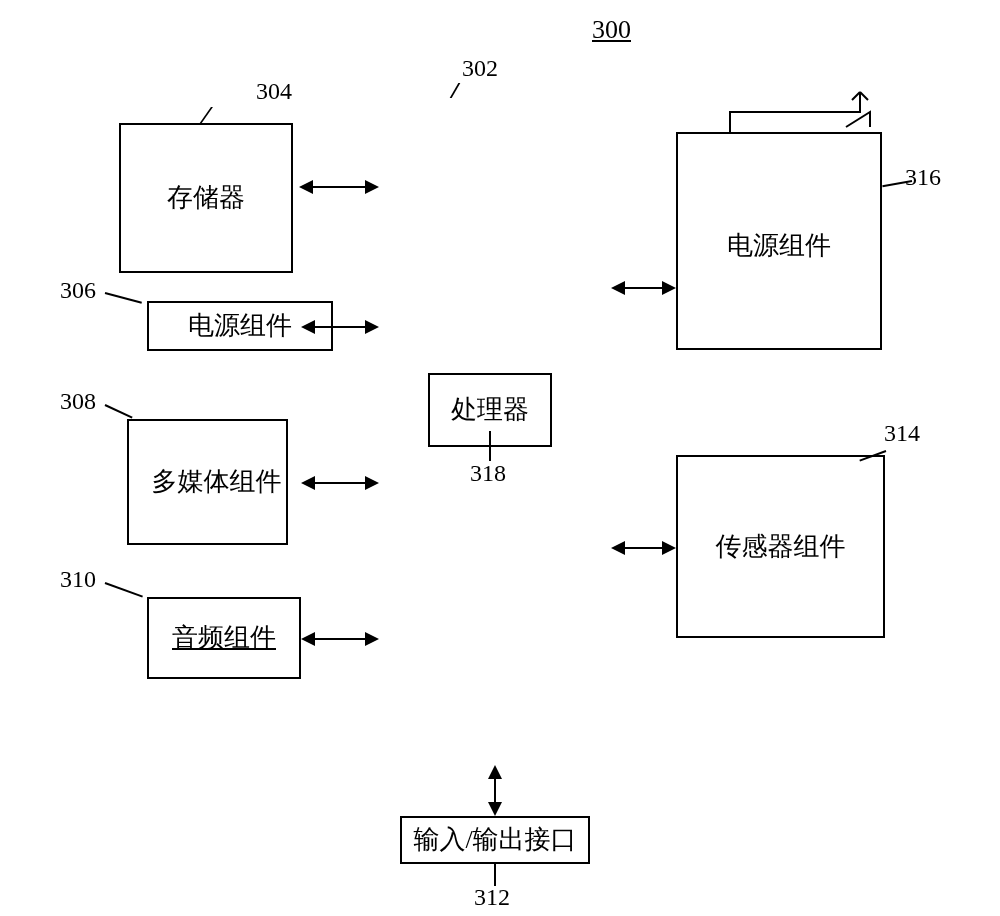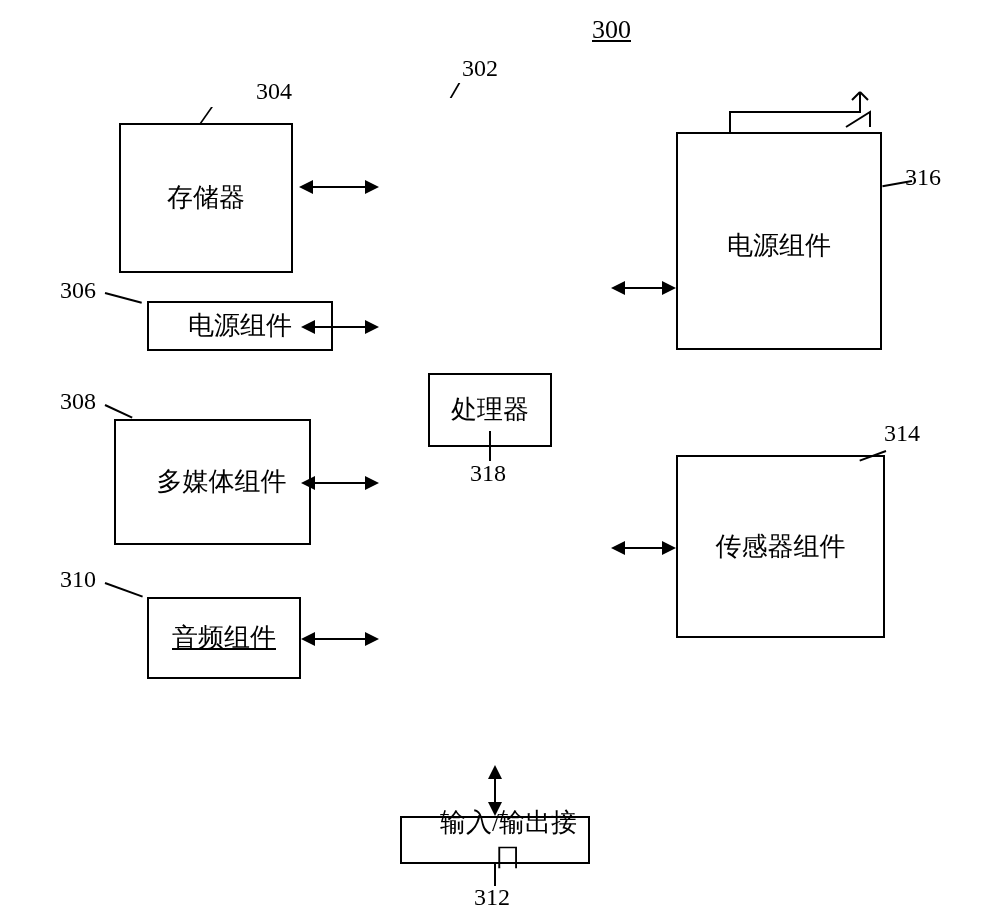--- a/index.html
+++ b/index.html
@@ -97,33 +97,33 @@
   </div>
   <div class="label" style="left:220px; top:78px;margin-left:36px;">304</div>
   <div class="leader" style="left:205px; top:107px; width:2px; height:17px; transform:skewX(-35deg);"></div>
 
   <div class="box" style="left:147px; top:301px; width:186px; height:50px;">
     <span>电源组件</span>
   </div>
   <div class="label" style="left:60px; top:277px;">306</div>
   <div class="hbar" style="left:105px; top:292px; width:38px; transform:rotate(15deg); transform-origin:left center;"></div>
 
-  <div class="box" style="left:114px; top:419px; width:197px; height:126px;padding-left:18px;">
+  <div class="box" style="left:127px; top:419px; width:161px; height:126px;padding-left:18px;">
     <span>多媒体组件</span>
   </div>
   <div class="label" style="left:60px; top:388px;">308</div>
   <div class="hbar" style="left:105px; top:404px; width:30px; transform:rotate(25deg); transform-origin:left center;"></div>
 
   <div class="box" style="left:147px; top:597px; width:154px; height:82px;text-decoration:underline;">
     <span>音频组件</span>
   </div>
   <div class="label" style="left:60px; top:566px;">310</div>
   <div class="hbar" style="left:105px; top:582px; width:40px; transform:rotate(20deg); transform-origin:left center;"></div>
 
-  <div class="box" style="left:400px; top:816px; width:190px; height:48px;padding-left:27px;">
+  <div class="box" style="left:400px; top:816px; width:190px; height:48px;">
     <span>输入/输出接口</span>
   </div>
   <div class="vbar" style="left:494px; top:864px; height:22px;"></div>
   <div class="label" style="left:474px; top:884px;">312</div>
 
   <div class="box" style="left:676px; top:132px; width:206px; height:218px; display:block;">
     <div style="position:absolute; left:0; right:0; top:95px; text-align:center;">电源组件</div>
   </div>
   <div class="label" style="left:905px; top:164px;">316</div>
   <div class="hbar" style="left:882px; top:180px; width:30px; transform:rotate(-10deg); transform-origin:right center;"></div>

